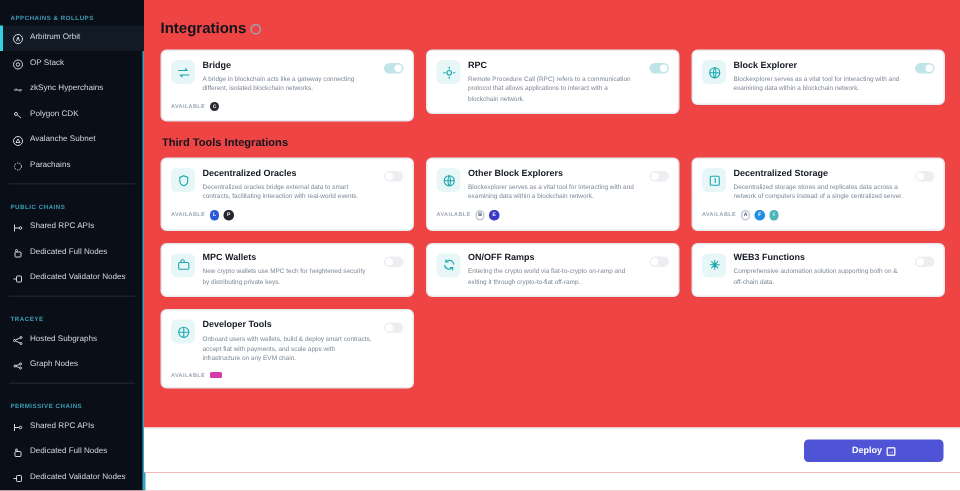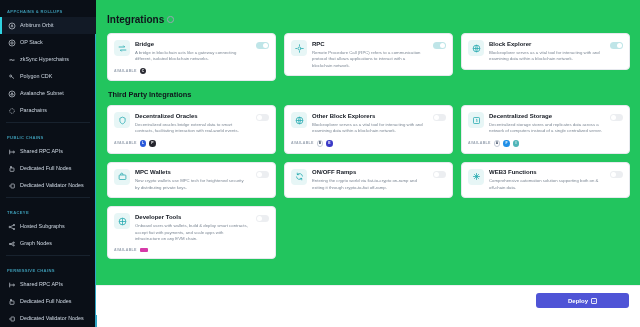--- a/index.html
+++ b/index.html
@@ -53,21 +53,21 @@
   .side-label { line-height: 1; }
   .side-div { height: 1px; background: #18222e; margin: 3px 6px; }
   .rail {
     position: absolute; left: 95px; top: 34px; bottom: 0; width: 1.6px;
     background: #2fa5c4;
   }
 
   
   .main {
     flex: 1; height: 315px;
-    background: #22c55e;
+    background: #ef4444;
     position: relative;
     overflow: hidden;
   }
   .main-scroll { padding: 14px 10px 0 11px; }
 
   .section-title {
     display: flex; align-items: center; gap: 3px;
     font-size: 10px; font-weight: 700; color: #10141c;
     margin-bottom: 8px;
   }
@@ -372,21 +372,21 @@
                 <div class="card-desc">Blockexplorer serves as a vital tool for interacting with and examining data within a blockchain network.</div>
               </div>
               <span class="toggle on">
                   <span class="knob"></span>
                 </span>
             </div>
           </div>
         </div>
       </div>
 
-      <div class="sub-title">Third Party Integrations</div>
+      <div class="sub-title">Third Tools Integrations</div>
 
       <div class="grid">
         <div class="col">
           <div class="card">
             <div class="card-top">
               <span class="card-ico">
                 <svg viewBox="0 0 24 24" fill="none" stroke="currentColor" stroke-width="2">
                     <path d="M12 3l7 3v6c0 5-3.5 8-7 9-3.5-1-7-4-7-9V6z"></path>
                   </svg>
               </span>

